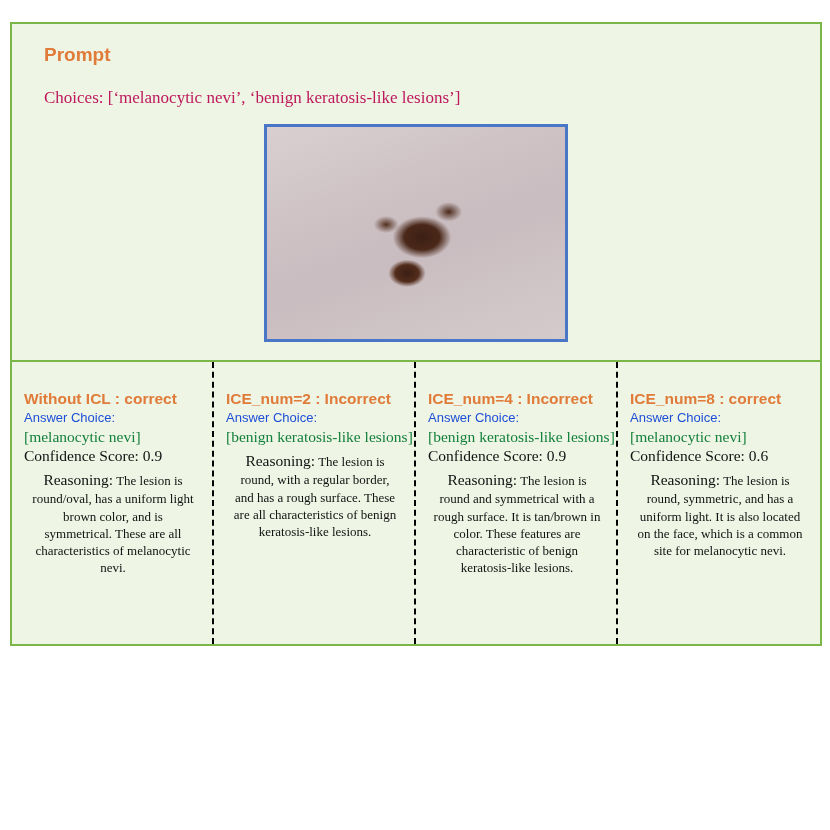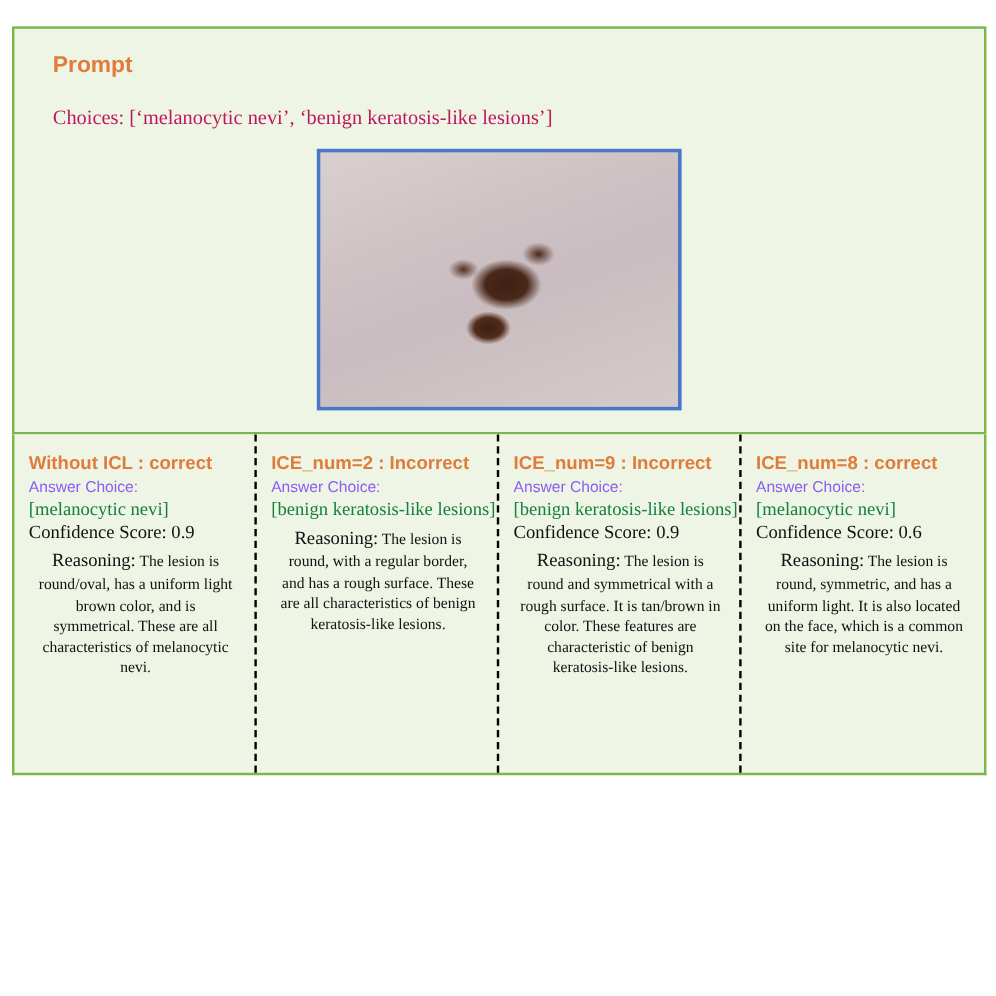--- a/index.html
+++ b/index.html
@@ -62,39 +62,39 @@
   .answers {
     display: flex;
     border: 2px solid #7ab648;
     border-top: none;
     background: #eef5e4;
     box-sizing: border-box;
   }
   .answer-col {
     width: 25%;
     box-sizing: border-box;
-    padding: 16px 10px 12px 12px;
+    padding: 28px 10px 12px 12px;
     border-right: 2px dashed #000000;
     min-height: 282px;
   }
   .answer-col:last-child {
     border-right: none;
   }
   .col-title {
     font-family: "Liberation Sans", sans-serif;
     font-weight: bold;
     font-size: 15.5px;
     color: #e07b39;
     margin: 0 0 2px 0;
     white-space: nowrap;
   }
   .col-subtitle {
     font-family: "Liberation Sans", sans-serif;
     font-size: 13px;
-    color: #8b5cf6;
+    color: #1d4ed8;
     margin: 2px 0 3px 0;
   }
   .col-choice {
     font-size: 15.5px;
     color: #15803d;
     margin: 0 0 1px 0;
     white-space: nowrap;
   }
   .col-conf {
     font-size: 15.5px;
@@ -136,21 +136,21 @@
     </div>
 
     <div class="answer-col">
       <div class="col-title">ICE_num=2 : Incorrect</div>
       <div class="col-subtitle">Answer Choice:</div>
       <div class="col-choice">[benign keratosis-like lesions]</div>
       <div class="col-reasoning"><span class="reason-label">Reasoning:</span> <span>The lesion is round, with a regular border, and has a rough surface. These are all characteristics of benign keratosis-like lesions.</span></div>
     </div>
 
     <div class="answer-col">
-      <div class="col-title">ICE_num=9 : Incorrect</div>
+      <div class="col-title">ICE_num=4 : Incorrect</div>
       <div class="col-subtitle">Answer Choice:</div>
       <div class="col-choice">[benign keratosis-like lesions]</div>
       <div class="col-conf">Confidence Score: 0.9</div>
       <div class="col-reasoning"><span class="reason-label">Reasoning:</span> <span>The lesion is round and symmetrical with a rough surface. It is tan/brown in color. These features are characteristic of benign keratosis-like lesions.</span></div>
     </div>
 
     <div class="answer-col">
       <div class="col-title">ICE_num=8 : correct</div>
       <div class="col-subtitle">Answer Choice:</div>
       <div class="col-choice">[melanocytic nevi]</div>

